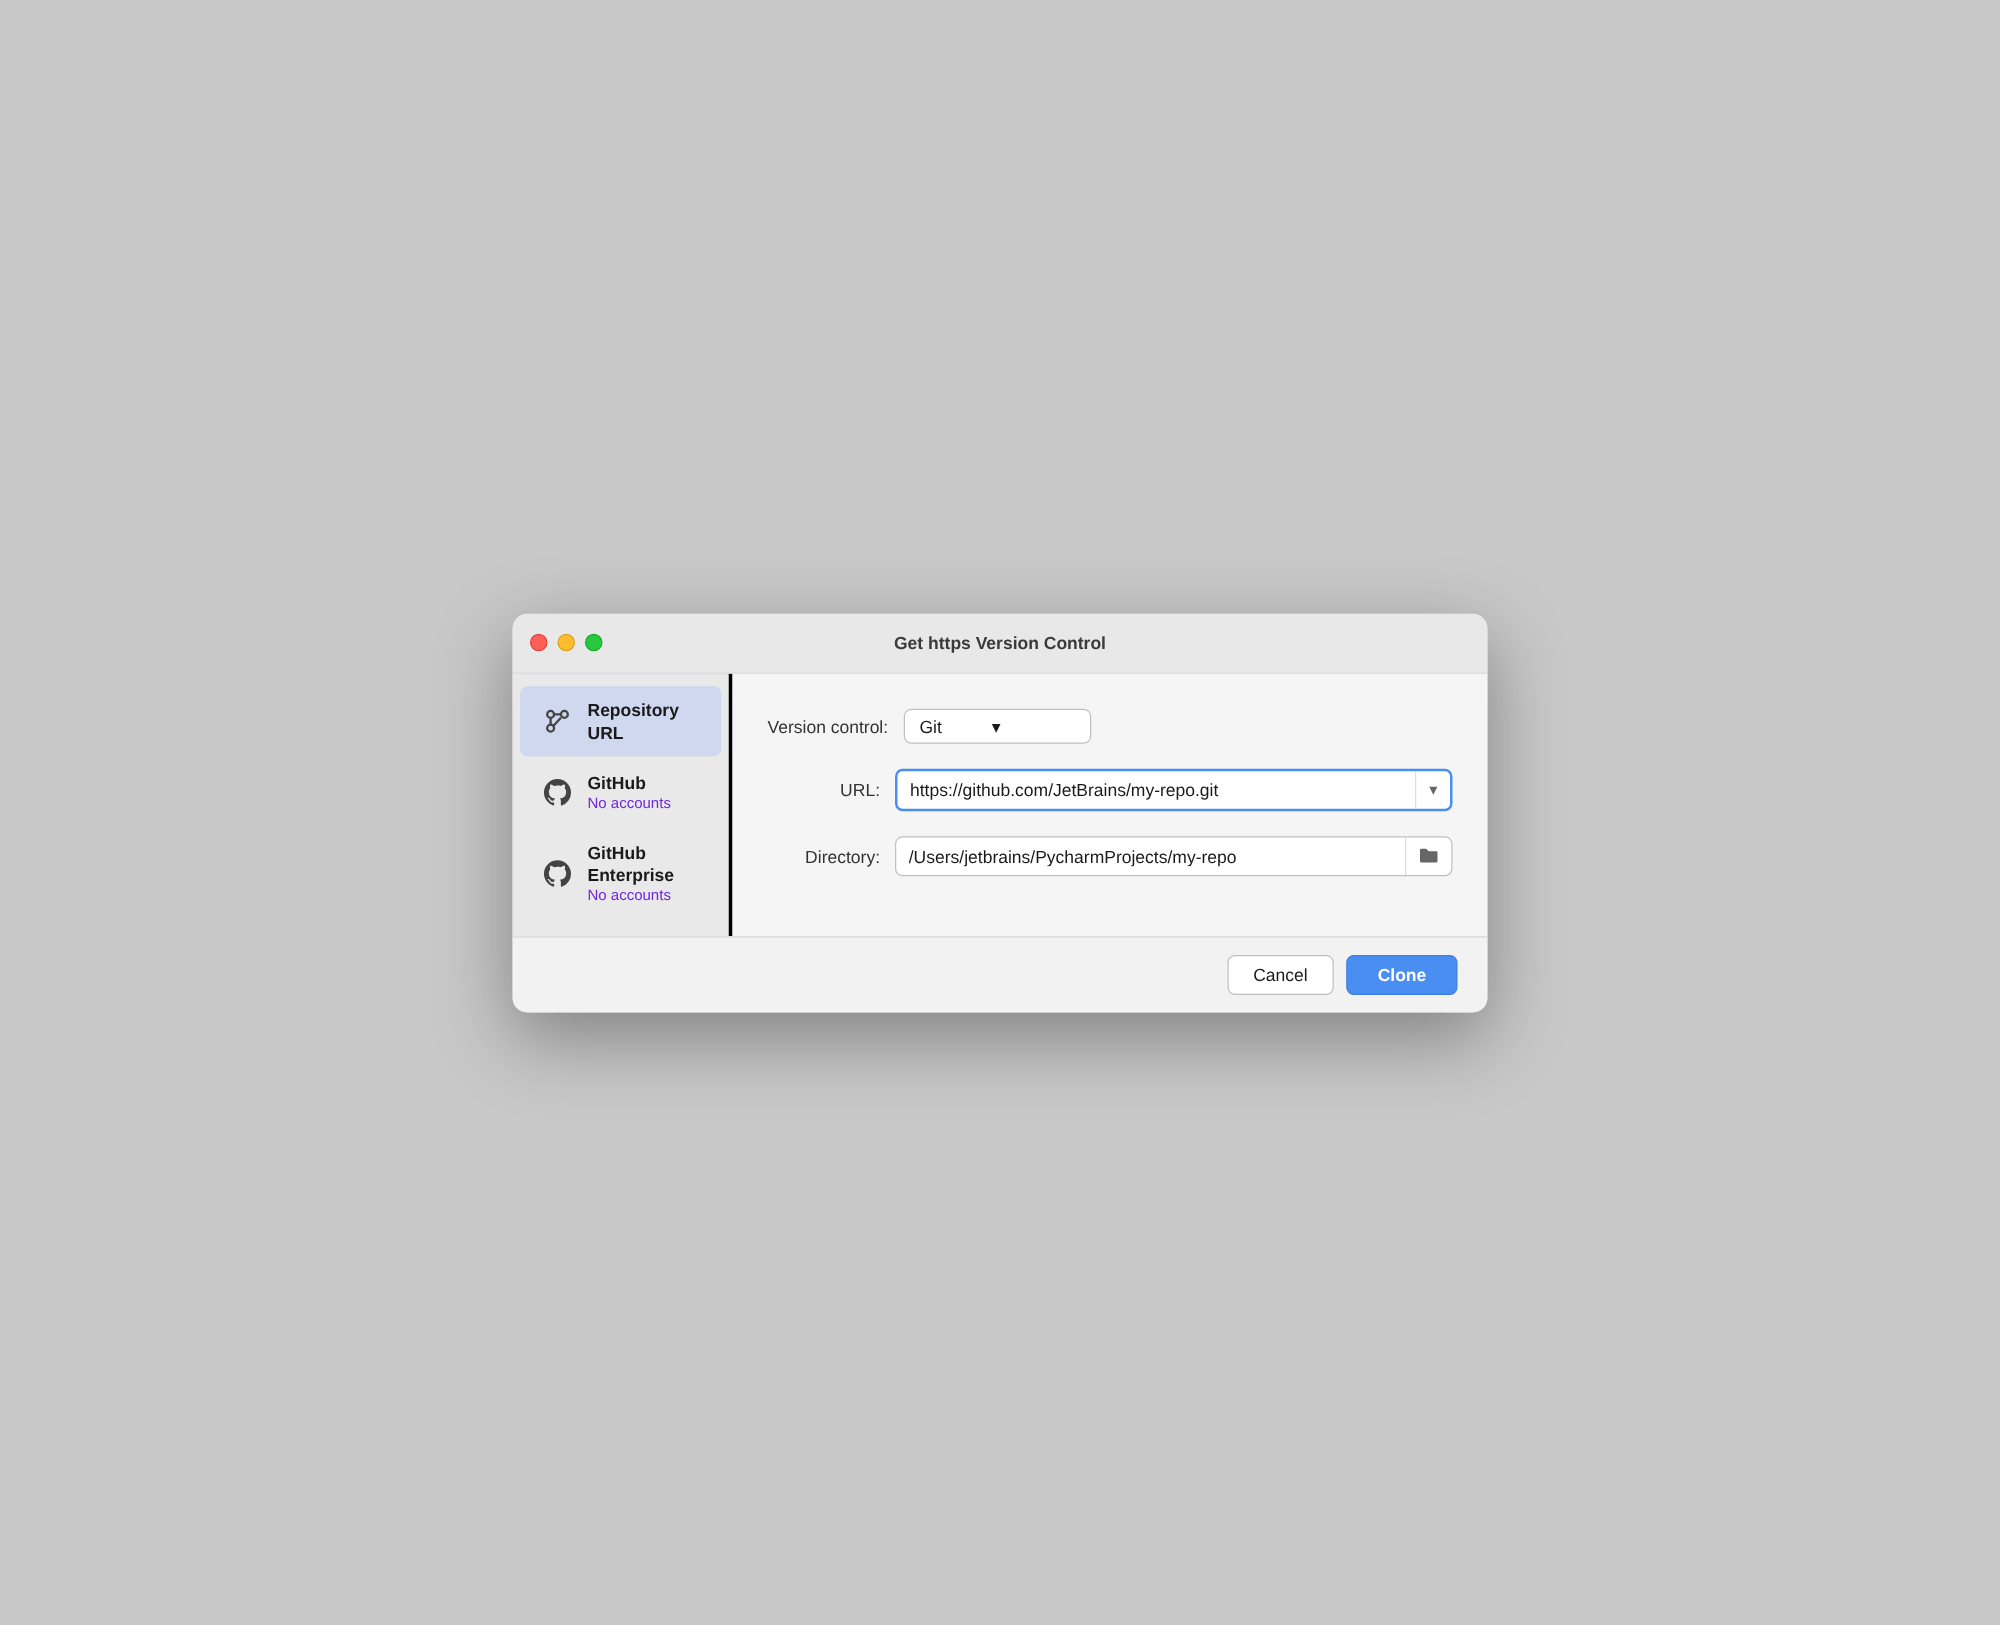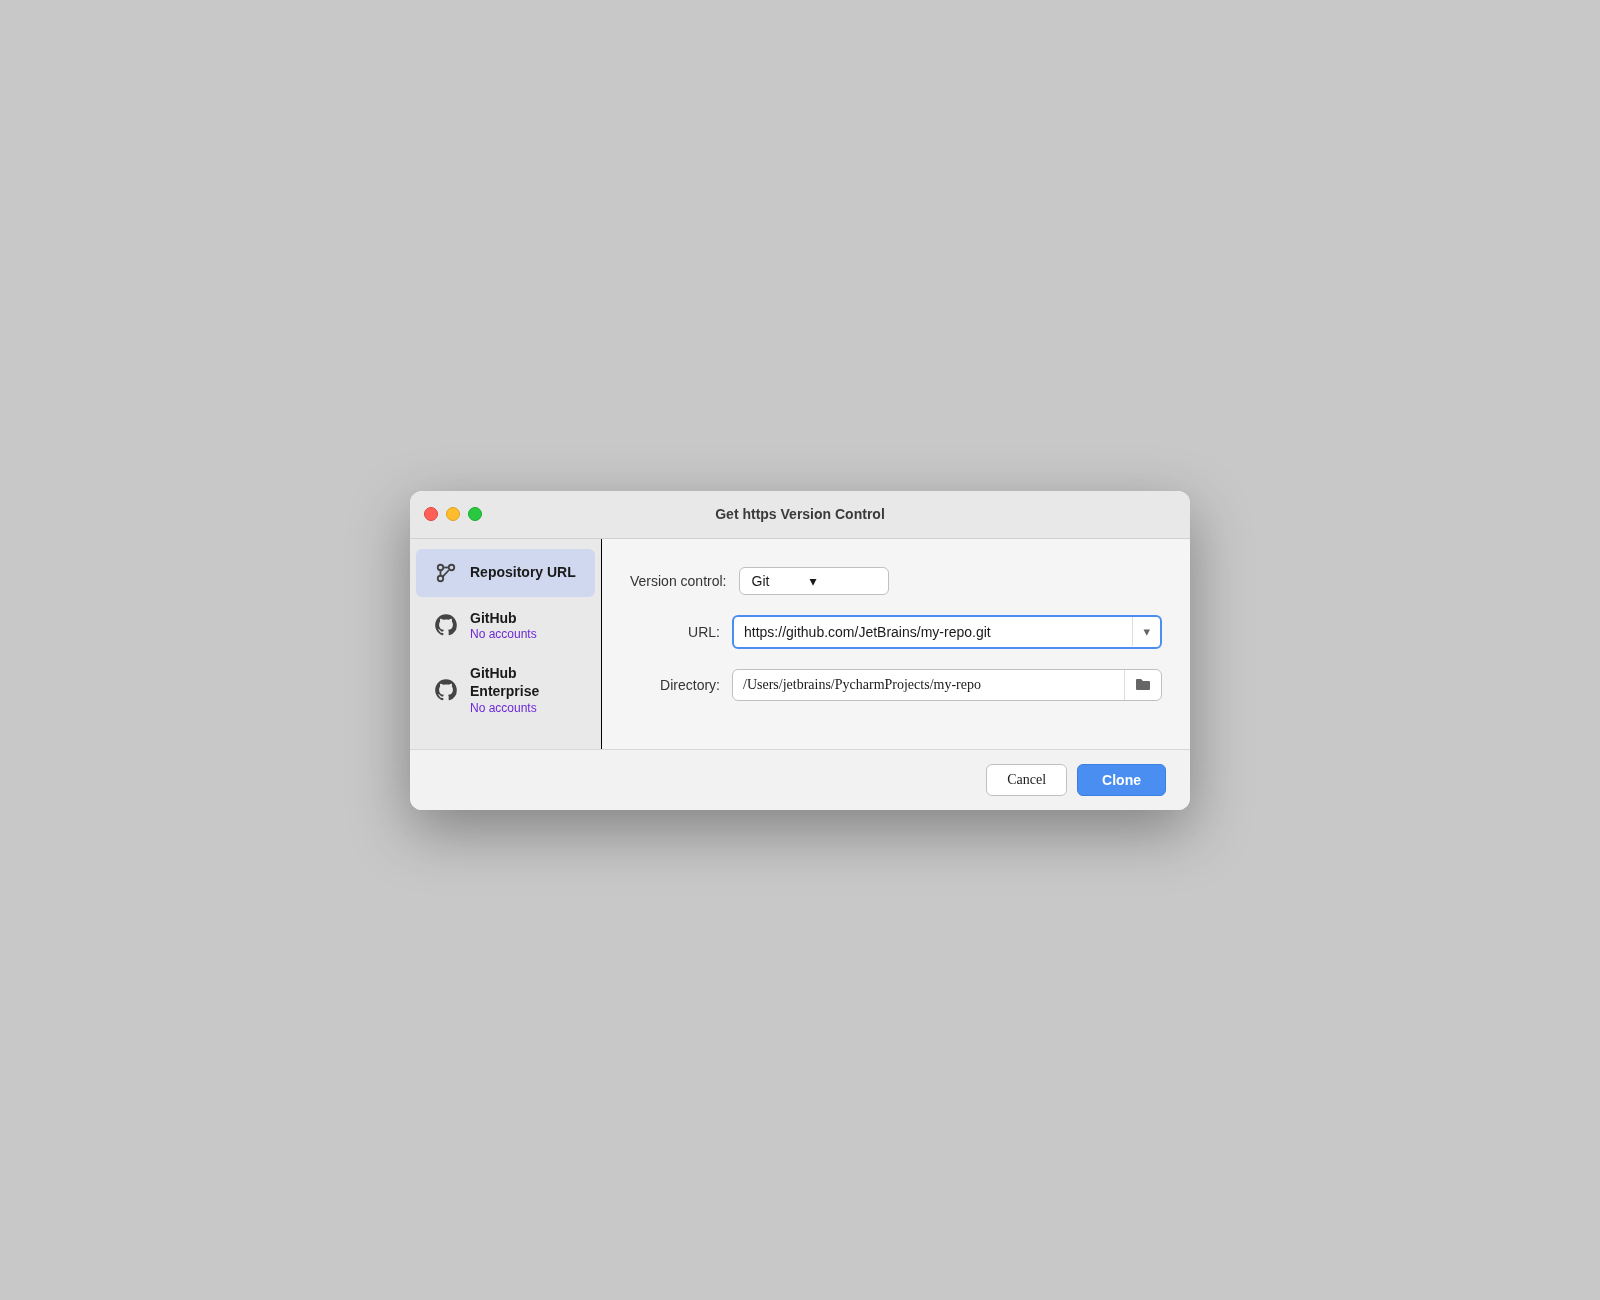--- a/index.html
+++ b/index.html
@@ -59,24 +59,24 @@
       color: #3a3a3a;
     }
 
     .dialog-body {
       display: flex;
       flex: 1;
     }
 
     
     .sidebar {
-      width: 192px;
+      width: 176px;
       background: #e9e9e9;
       padding: 8px 0;
-      border-right: 1px solid #000000;
+      border-right: 3px solid #000000;
     }
 
     .sidebar-item {
       display: flex;
       align-items: center;
       gap: 10px;
       padding: 10px 16px;
       cursor: pointer;
       border-radius: 6px;
       margin: 2px 6px;
@@ -200,21 +200,21 @@
     }
 
     .directory-input {
       flex: 1;
       border: none;
       outline: none;
       font-size: 14px;
       color: #1a1a1a;
       padding: 7px 10px;
       background: transparent;
-      font-family: Liberation Serif, serif;
+      font-family: Liberation Sans, sans-serif;
     }
 
     .folder-btn {
       background: none;
       border: none;
       border-left: 1px solid #ddd;
       padding: 7px 10px;
       cursor: pointer;
       color: #666;
       font-size: 16px;
@@ -236,21 +236,21 @@
     }
 
     .btn-cancel {
       background: #fff;
       border: 1px solid #c0c0c0;
       border-radius: 6px;
       padding: 7px 20px;
       font-size: 14px;
       color: #1a1a1a;
       cursor: pointer;
-      font-family: Liberation Serif, serif;
+      font-family: Liberation Sans, sans-serif;
     }
 
     .btn-clone {
       background: #4a8ef1;
       border: 1px solid #3a7ee0;
       border-radius: 6px;
       padding: 7px 24px;
       font-size: 14px;
       color: #fff;
       font-weight: 600;

